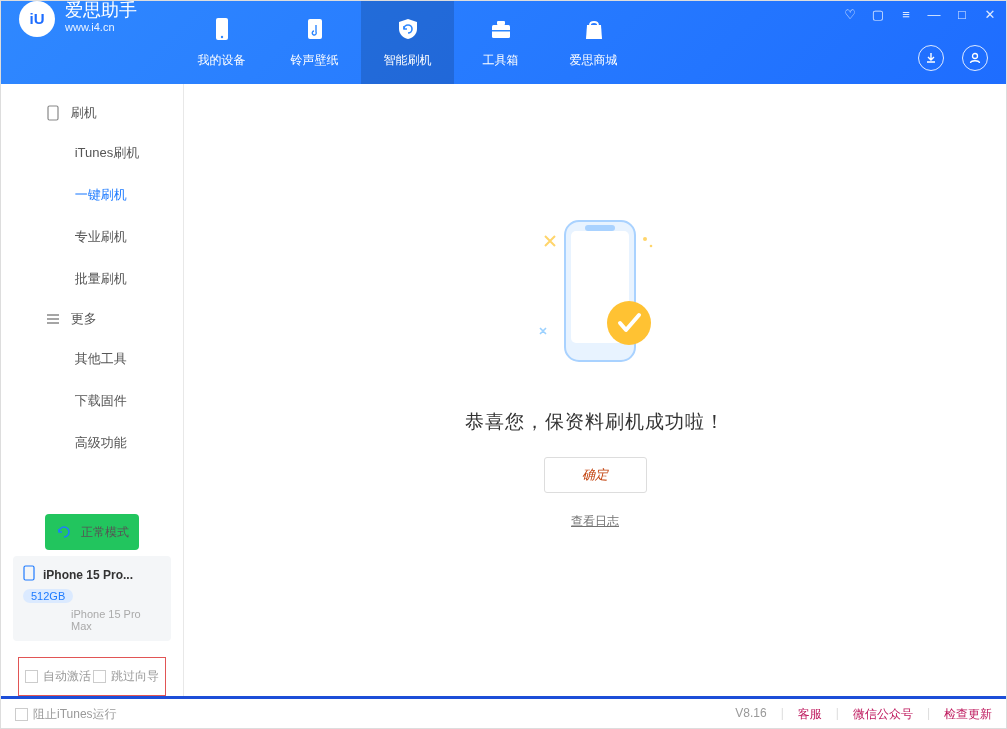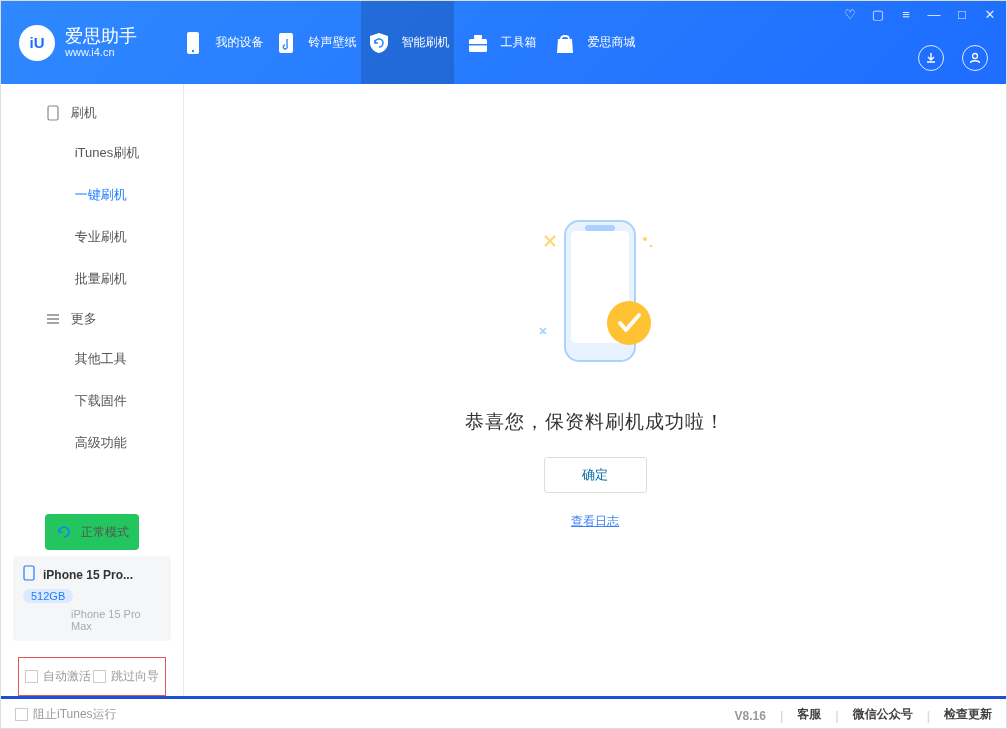--- a/index.html
+++ b/index.html
@@ -1,26 +1,26 @@
 <!DOCTYPE html>
 <html><head>
 <meta charset="utf-8">
 <style>
 * { box-sizing: border-box; margin: 0; padding: 0; font-family: "Microsoft YaHei", "PingFang SC", -apple-system, sans-serif; }
 body { width: 1007px; height: 729px; overflow: hidden; border: 1px solid #ddd; background: #fff; }
 
 .header { height: 83px; background: linear-gradient(135deg, #2f88ff 0%, #1e6dff 100%); display: flex; align-items: center; position: relative; }
-.logo-area { display: flex; align-items: center; padding: 0 18px; height: 100%; }
+.logo-area { display: flex; align-items: flex-start; padding: 0 18px; height: 100%; }
 .logo-icon { width: 36px; height: 36px; border-radius: 50%; background: #fff; display: flex; align-items: center; justify-content: center; color: #1e6dff; font-weight: bold; font-size: 18px; }
 .logo-text { margin-left: 10px; color: #fff; }
 .logo-text .title { font-size: 18px; font-weight: 500; line-height: 1.1; }
 .logo-text .subtitle { font-size: 11px; opacity: 0.9; }
 
 .tabs { display: flex; height: 100%; margin-left: 20px; }
-.tab { width: 93px; display: flex; flex-direction: row; align-items: center; justify-content: center; color: #fff; cursor: pointer; gap: 10px; }
+.tab { width: 93px; display: flex; flex-direction: column; align-items: center; justify-content: center; color: #fff; cursor: pointer; gap: 10px; }
 .tab.active { background: rgba(0,0,0,0.15); }
 .tab-icon { width: 26px; height: 26px; display: flex; align-items: center; justify-content: center; }
 .tab-label { font-size: 12px; }
 
 .window-controls-top { position: absolute; top: 6px; right: 8px; display: flex; gap: 12px; align-items: center; }
 .wc-icon { color: rgba(255,255,255,0.85); cursor: pointer; font-size: 13px; width: 16px; text-align: center; }
 .window-controls-mid { position: absolute; top: 44px; right: 18px; display: flex; gap: 18px; align-items: center; }
 .wc-circle { width: 26px; height: 26px; border: 1.5px solid rgba(255,255,255,0.85); border-radius: 50%; display: flex; align-items: center; justify-content: center; color: #fff; cursor: pointer; }
 
 .body { display: flex; height: 612px; }
@@ -39,28 +39,28 @@
 .device-cap { display: inline-block; background: #dbeaff; color: #1e7bff; border-radius: 10px; padding: 1px 8px; font-size: 11px; margin-top: 5px; }
 .device-full { font-size: 11px; color: #aaa; margin-top: 4px; padding-left: 48px; }
 
 .highlight-box { border: 1.5px solid #e15555; margin: 6px 8px 0; padding: 10px 6px; display: flex; gap: 2px; }
 .chk-wrap { display: flex; align-items: center; gap: 5px; font-size: 12px; color: #999; }
 .chk { width: 13px; height: 13px; border: 1px solid #ccc; background: #fff; }
 
 .main { flex: 1; display: flex; flex-direction: column; align-items: center; justify-content: center; position: relative; }
 .illus { margin-top: -40px; }
 .msg { font-size: 19px; color: #333; margin-top: 24px; letter-spacing: 1px; }
-.ok-btn { margin-top: 22px; width: 103px; height: 36px; border: 1px solid #ddd; background: #fff; color: #0369a1; font-size: 13px; border-radius: 3px; cursor: pointer; }
-.log-link { margin-top: 20px; font-size: 12px; color: #3b82f6; text-decoration: underline; cursor: pointer; }
+.ok-btn { margin-top: 22px; width: 103px; height: 36px; border: 1px solid #ddd; background: #fff; color: #c2410c; font-size: 13px; border-radius: 3px; cursor: pointer; font-style: italic; }
+.log-link { margin-top: 20px; font-size: 12px; color: #737373; text-decoration: underline; cursor: pointer; }
 
 .footer { height: 33px; border-top: 3px solid #1d4ed8; display: flex; align-items: center; padding: 0 14px; font-size: 12px; color: #999; }
 .footer .chk-wrap { color: #999; }
-.footer-right { margin-left: auto; display: flex; align-items: flex-end; gap: 14px; font-weight: bold; }
+.footer-right { margin-left: auto; display: flex; align-items: flex-start; gap: 14px; }
 .footer-right .sep { color: #ddd; }
-.footer-right .link { color: #404040; cursor: pointer; }
+.footer-right .link { color: #be185d; cursor: pointer; }
 </style>
 </head>
 <body>
 
 <div class="header">
   <div class="logo-area">
     <div class="logo-icon">
       <svg width="22" height="22" viewBox="0 0 22 22">
           <text x="11" y="16" text-anchor="middle" font-size="15" font-weight="bold" fill="#1e6dff">iU</text>
         </svg>

